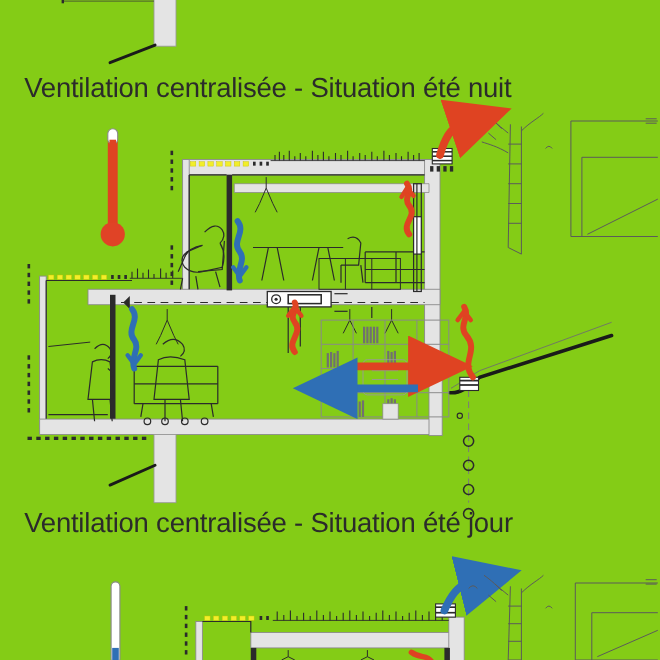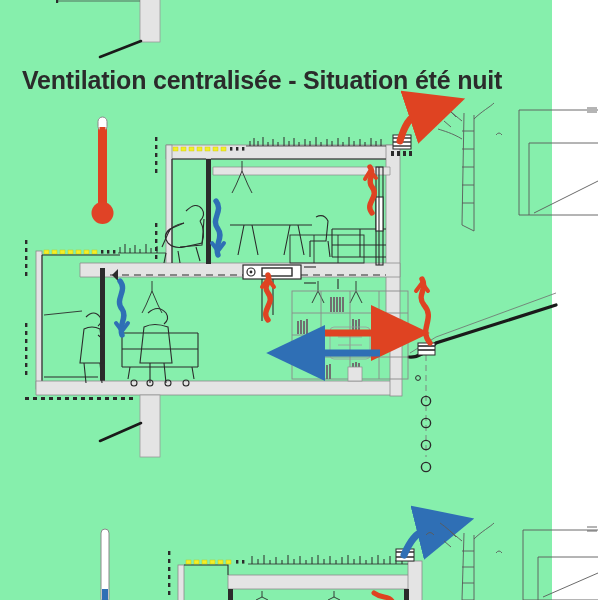--- a/index.html
+++ b/index.html
@@ -1,17 +1,17 @@
 <!DOCTYPE html>
 <html><head>
 <meta charset="utf-8">
 <style>
   html,body{margin:0;padding:0;background:#ffffff;}
   body{width:600px;height:600px;overflow:hidden;font-family:"Liberation Sans",sans-serif;position:relative;}
-  #root{position:relative;width:552px;height:600px;background:#86efac;font-weight:bold;}
+  #root{position:relative;width:600px;height:600px;background:#84cc16;}
   .panel{position:absolute;left:0;width:600px;}
   .title{
     position:absolute;
     font-family:"Liberation Sans",sans-serif;
     font-size:25px;
     color:#2b2b2b;
     letter-spacing:-0.2px;
     white-space:nowrap;
   }
   #title-night{left:22px;top:66px;}
@@ -409,20 +409,21 @@
 
       <g>
         <rect x="140" y="290" width="20" height="62" fill="#e4e4e4" stroke="#9a9a9a" stroke-width="0.8"></rect>
         <line x1="100" y1="336" x2="141" y2="318" stroke="#1a1a1a" stroke-width="2.6" stroke-linecap="round"></line>
         <rect x="348" y="262" width="14" height="14" fill="#e4e4e4" stroke="#8a8a8a" stroke-width="0.7"></rect>
       </g>
 
     </svg>
   </div>
 
+  <div class="title" id="title-day">Ventilation centralisée - Situation été jour</div>
 
   <div class="panel" style="top:505px;height:95px;">
     <svg width="600" height="95" viewBox="0 0 600 95">
       <defs>
         <marker id="arrBday" markerWidth="9" markerHeight="9" refX="1" refY="4" orient="auto">
           <path d="M0,0 L8.4,4 L0,8 z" fill="#2f6fb5"></path>
         </marker>
       </defs>
 
       <g>

